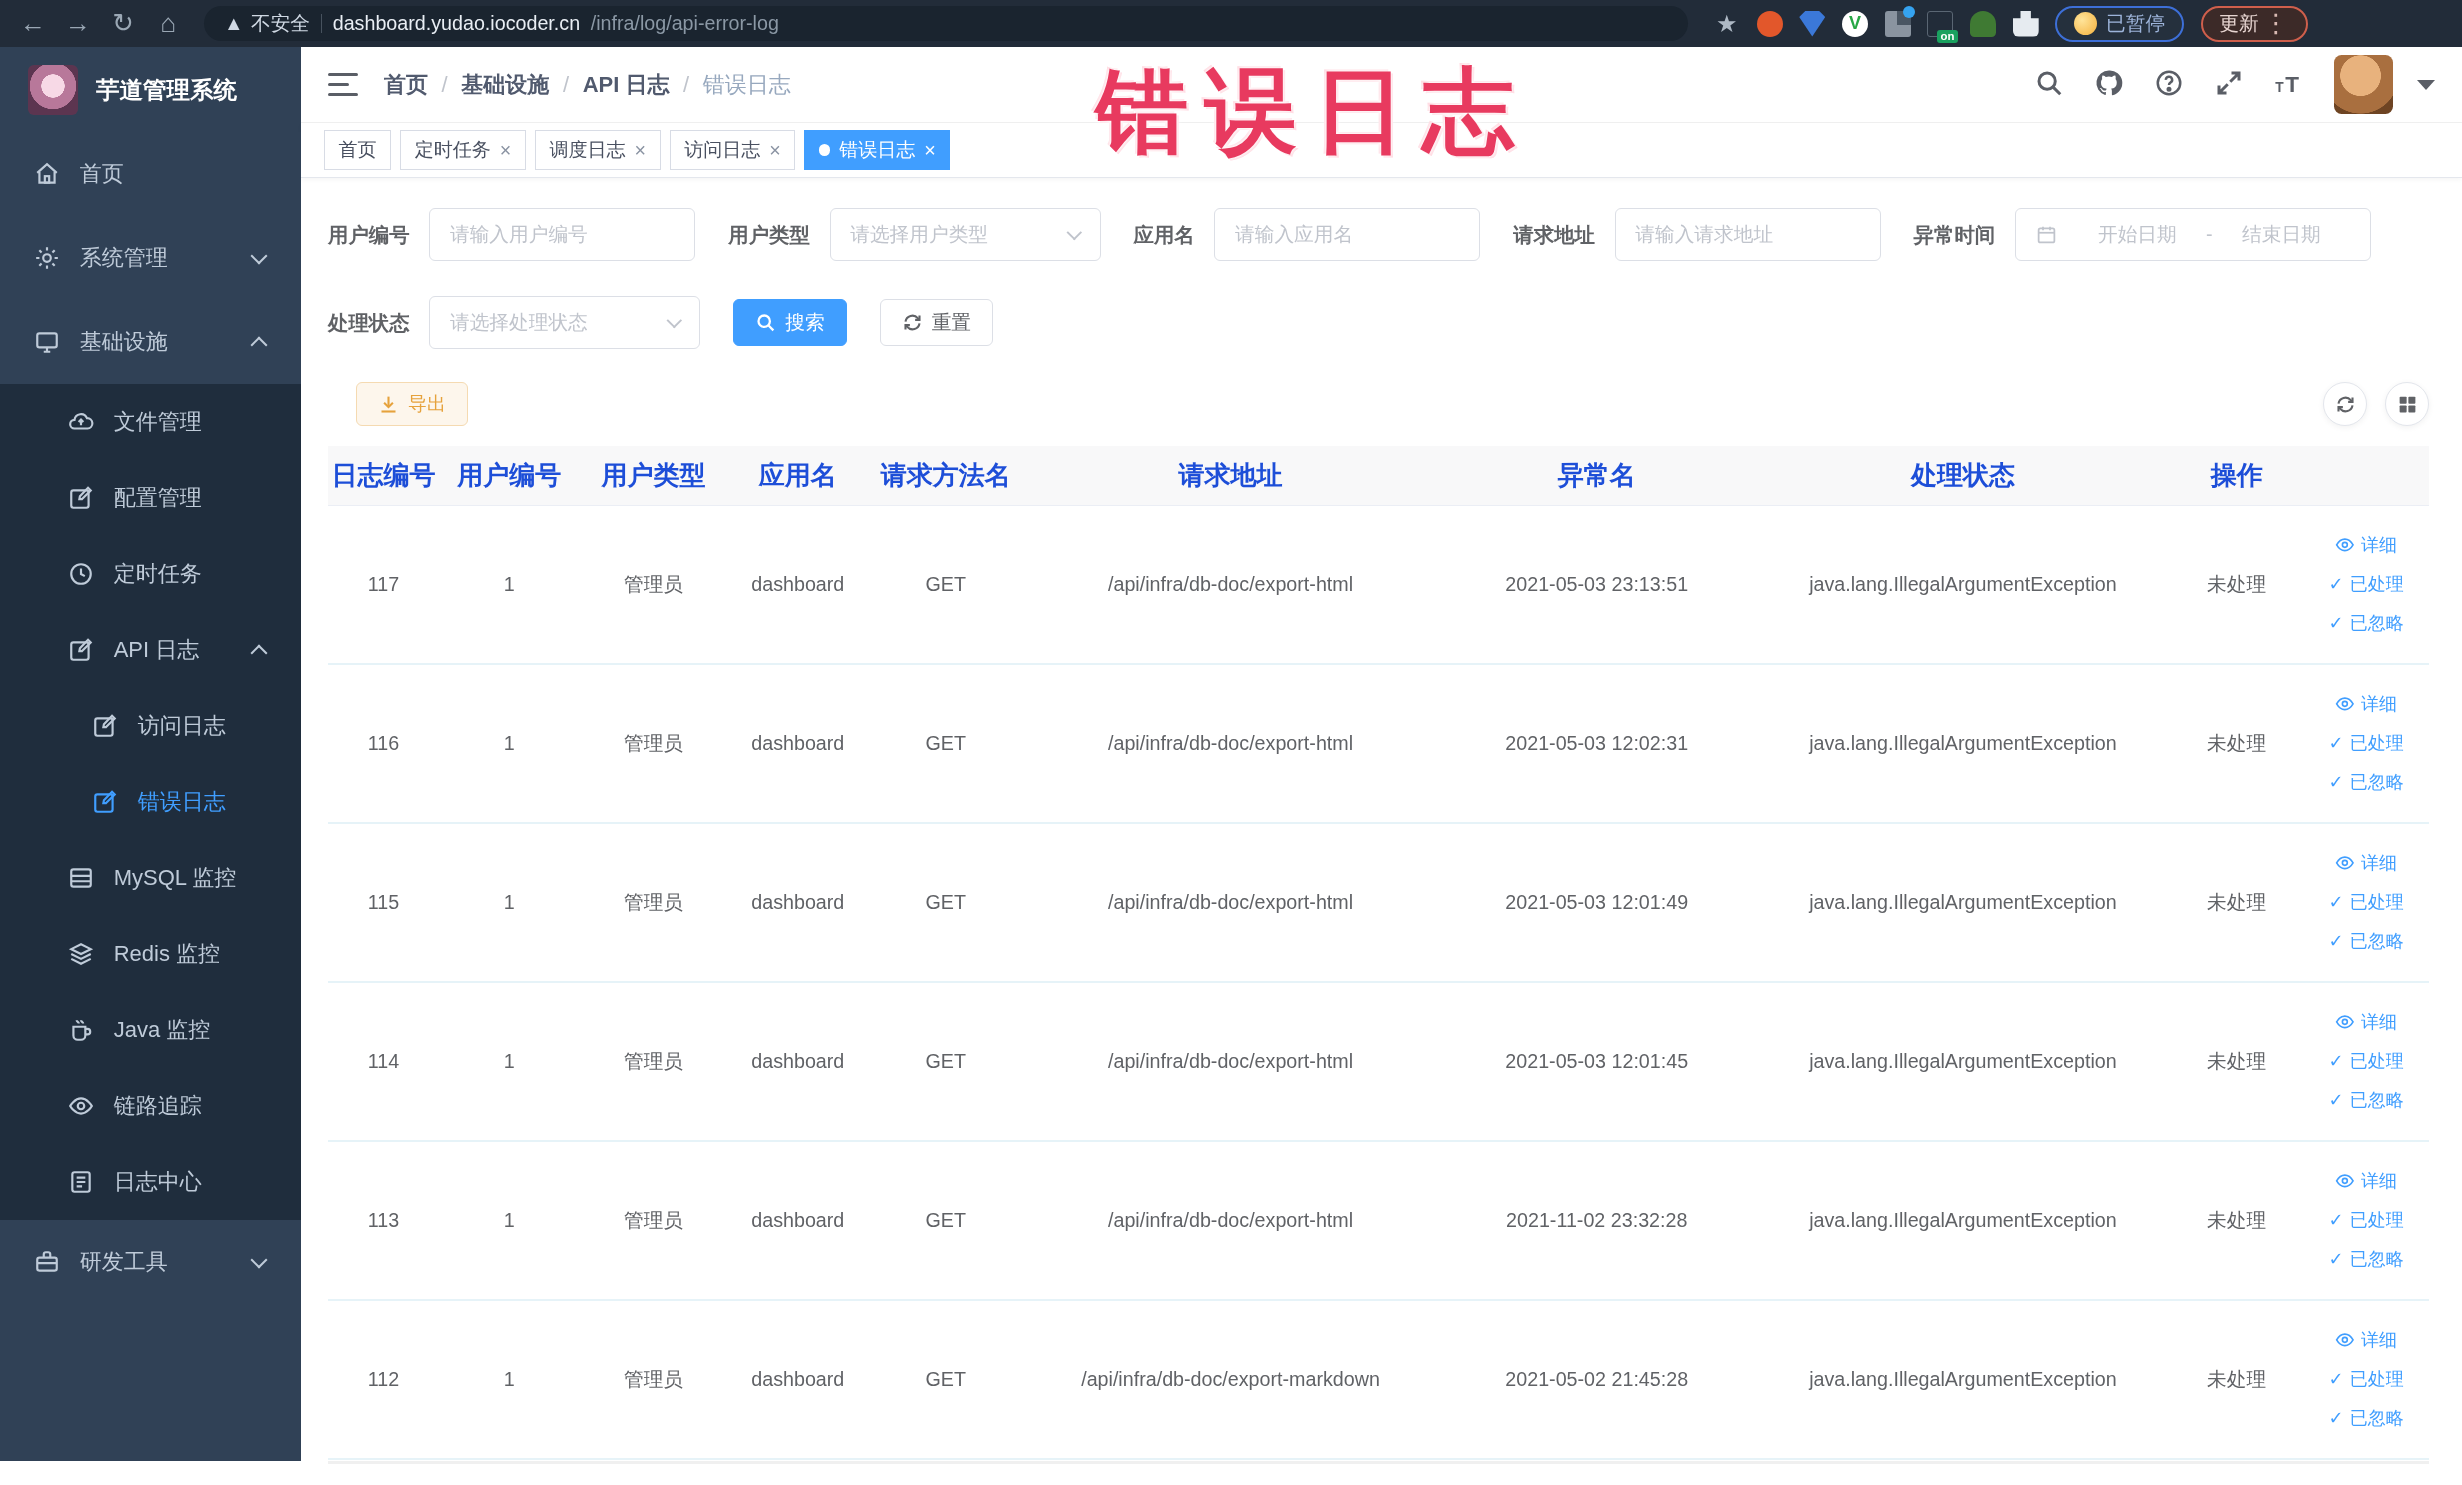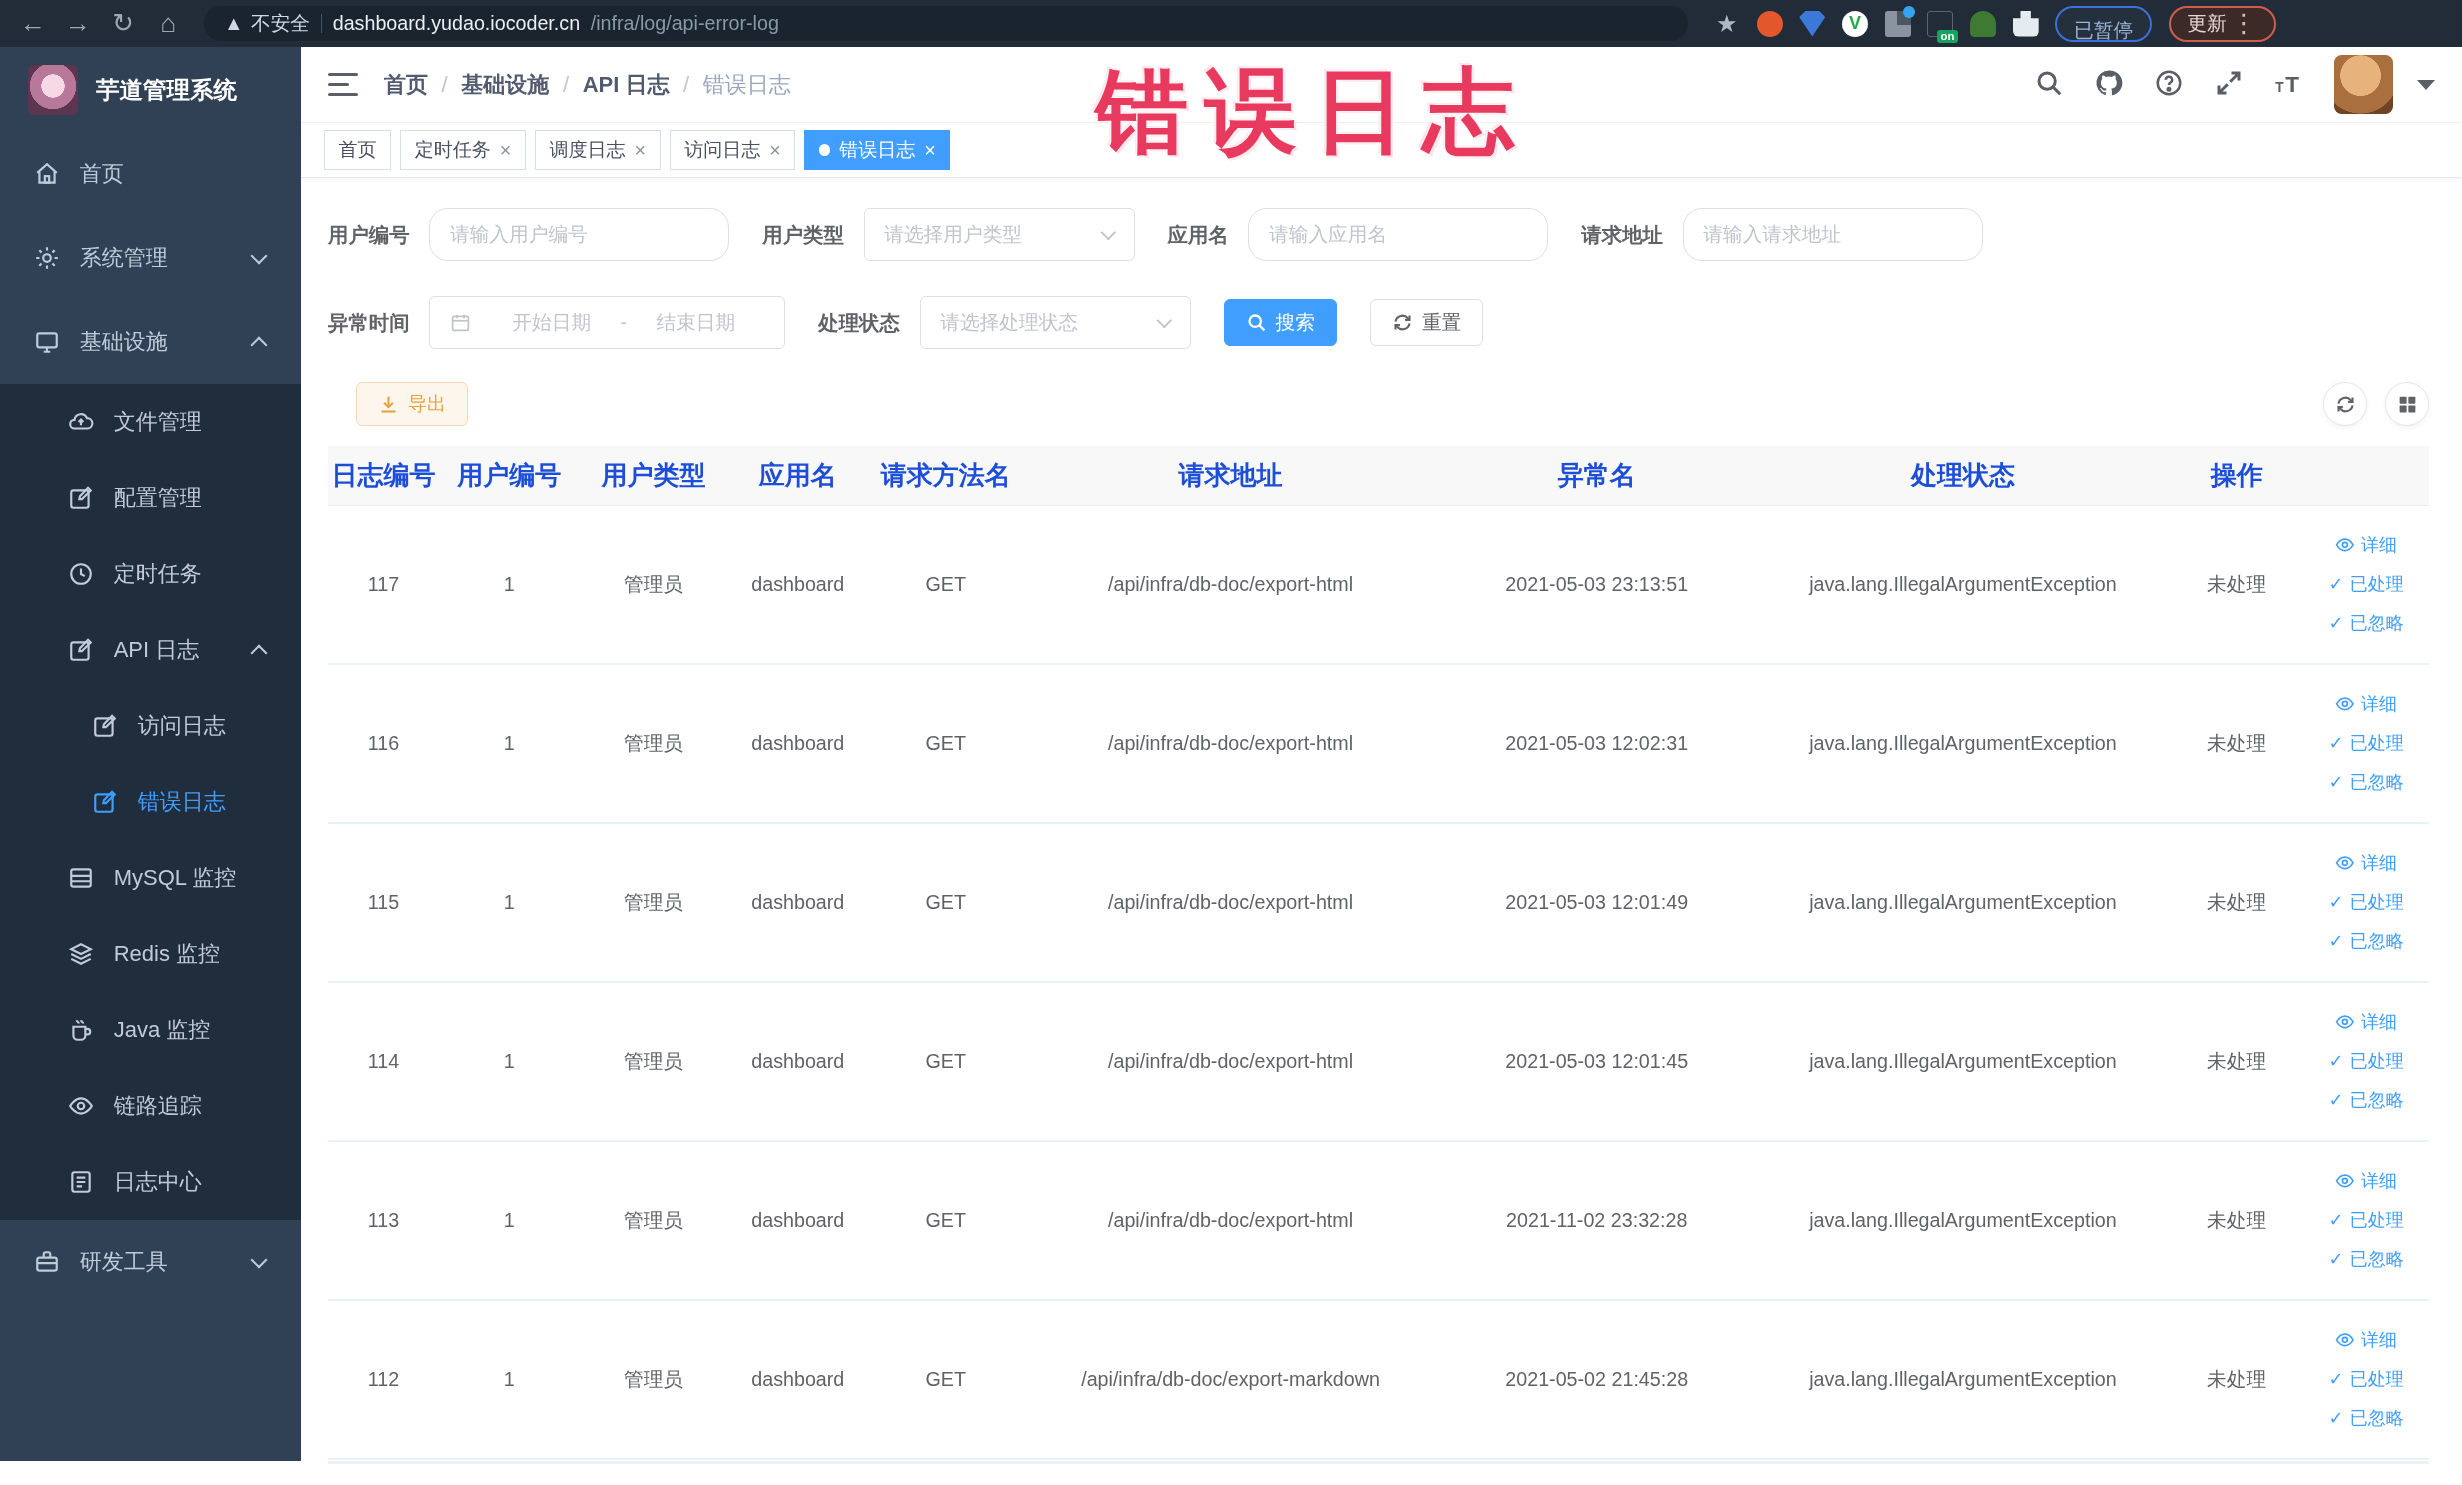--- a/index.html
+++ b/index.html
@@ -23,21 +23,21 @@
   .ext-b { background:#3b78d8; clip-path:polygon(50% 100%,0 25%,25% 0,75% 0,100% 25%); }
   .ext-g { background:#fff; border-radius:50%; color:#27a745; font-weight:700; font-size:18px; }
   .ext-grid { background:linear-gradient(90deg,#8a94a0 48%,transparent 48%),linear-gradient(0deg,#8a94a0 48%,transparent 48%); background-color:#4a5663; border-radius:3px; position:relative; }
   .ext-grid::after { content:""; position:absolute; right:-4.5px; top:-4.5px; width:12px; height:12px; border-radius:50%; background:#35a3f0; }
   .ext-on { background:#222c39; border:1.5px solid #5a6673; border-radius:3px; position:relative; }
   .ext-on::after { content:"on"; position:absolute; bottom:-7.6px; right:-6px; background:#19a15f; color:#fff;
     font-size:11.4px; padding:0.8px 3.8px; border-radius:3px; font-weight:700; }
   .ext-plant { background:#3f7a33; border-radius:50% 50% 4.5px 4.5px; }
   .ext-puzzle { background:#e6ebf0; clip-path:polygon(0 30%,30% 30%,30% 0,70% 0,70% 30%,100% 30%,100% 100%,0 100%); }
   .pill { height:36px; border-radius:18px; display:flex; align-items:center; gap:9px; padding:0 16.7px; font-size:19.7px; }
-  .paused { border:2.3px solid #3d6fd8; color:#9db4da; background:#25303d;flex-direction:column; }
+  .paused { border:2.3px solid #3d6fd8; color:#9db4da; background:#25303d; }
   .emoji-dot { width:23px; height:23px; border-radius:50%; background:radial-gradient(circle at 35% 35%,#ffe49a,#f4b13d); }
   .update { border:2.3px solid #cf5f4c; color:#e6d4d0; background:#3c2a28; }
   .v-dots { color:#d8b9b2; font-size:26px; margin-left:-4.5px; }
 
   
   .app { display:flex; height:1439px; position:relative; }
   .sidebar { width:301px; height:1414px; background:#304156; flex:0 0 auto; overflow:hidden; }
   .logo-row { height:85px; display:flex; align-items:center; gap:18px; padding-left:28px; }
   .logo-img { width:50px; height:50px; border-radius:6px;
     background:radial-gradient(circle at 50% 42%,#f7d9e6 0 30%,#b8789a 31% 60%,#5c3550 61%); }
@@ -84,21 +84,21 @@
 
   
   .content { padding:30px 33px 0 27px; }
   .filters { display:flex; flex-wrap:wrap; align-items:center; column-gap:33px; row-gap:35px; }
   .f-group { display:flex; align-items:center; gap:19.7px; }
   .f-label { font-size:20.4px; font-weight:700; color:#606266; white-space:nowrap; }
   .f-input { height:53px; border:1.5px solid #dcdfe6; border-radius:6px; background:#fff;
     display:flex; align-items:center; padding:0 19.7px; color:#c0c4cc; font-size:19.7px; }
   .f-input input { border:none; outline:none; font-size:19.7px; width:100%; color:#606266; font-family:inherit; }
   .f-input input::placeholder { color:#c0c4cc; }
-  .w-input { width:300px;border-radius:19px; } .w-select { width:271px; } .w-range { width:356px; }
+  .w-input { width:266px; } .w-select { width:271px; } .w-range { width:356px; }
   .f-select { justify-content:space-between; cursor:pointer; }
   .sel-chev { width:10.6px; height:10.6px; border-right:2.3px solid #c0c4cc; border-bottom:2.3px solid #c0c4cc; transform:rotate(45deg); margin-top:-4.5px; }
   .range-ic { color:#c0c4cc; margin-right:12px; flex:0 0 auto; display:flex; }
   .range-part { flex:1; text-align:center; }
   .btn { height:47px; border-radius:6px; display:inline-flex; align-items:center; gap:9px;
     padding:0 21px; font-size:19.7px; cursor:pointer; border:1.5px solid transparent; }
   .btn svg { width:21px; height:21px; }
   .btn-primary { background:#409eff; border-color:#409eff; color:#fff; }
   .btn-plain { background:#fff; border-color:#dcdfe6; color:#606266; }
   .btn-warn { background:#fdf6ec; border-color:#f5dab1; color:#e6a23c; height:44px; font-size:19px; }

